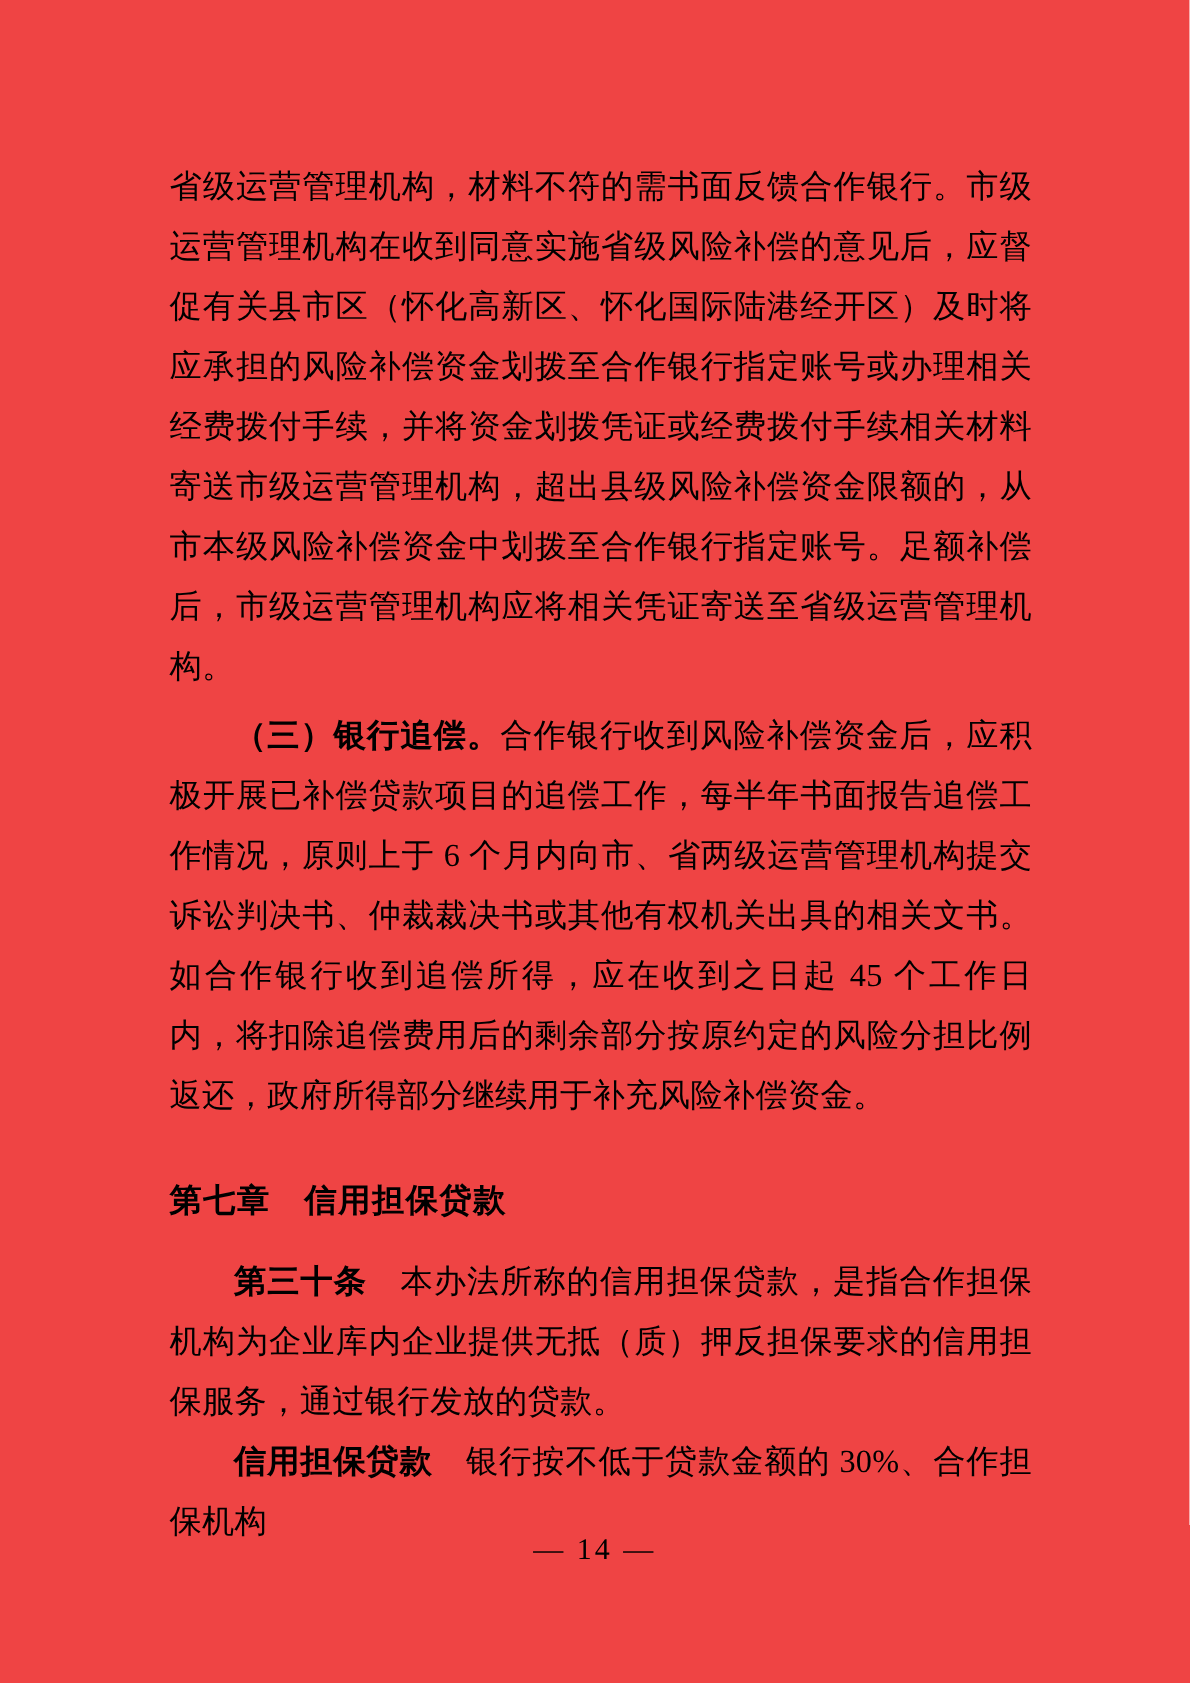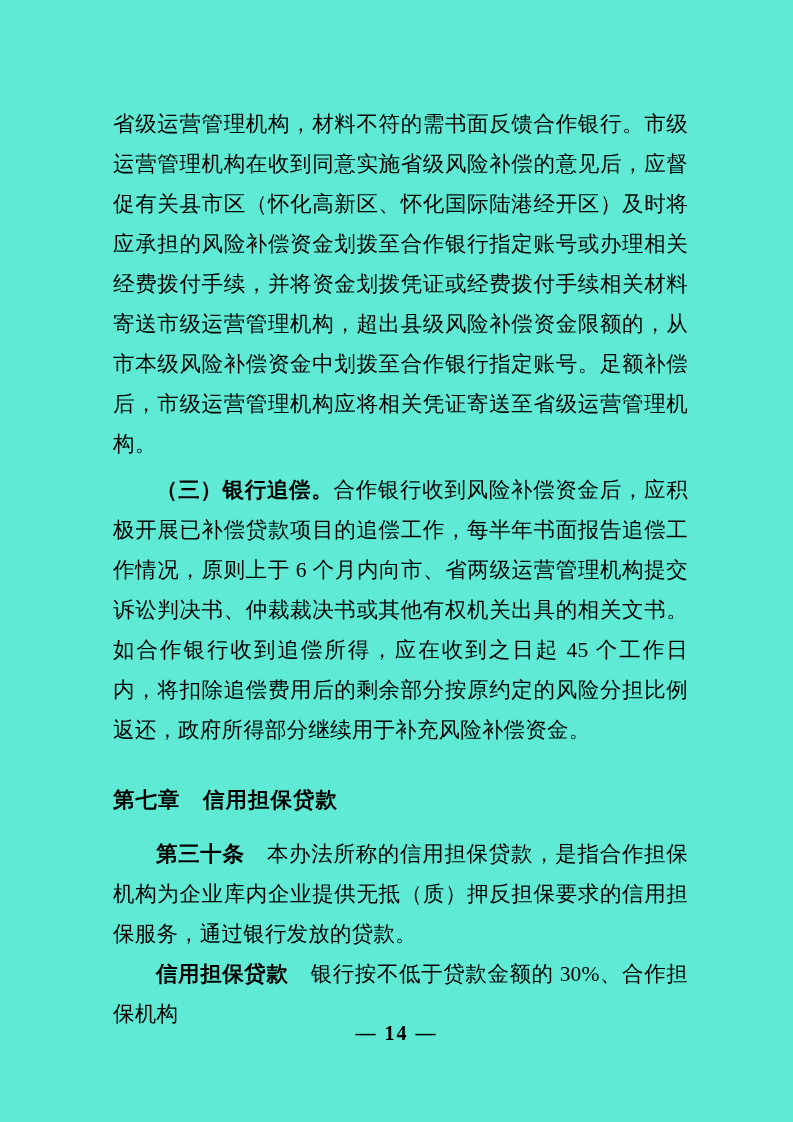--- a/index.html
+++ b/index.html
@@ -13,21 +13,21 @@
     position: relative;
     font-family: "Liberation Serif", "DejaVu Serif", serif;
     color: #000000;
   }
   .page {
     position: absolute;
     left: 0;
     top: 0;
     width: 793px;
     height: 1122px;
-    background: #5eead4;
+    background: #ef4444;
     overflow: hidden;
   }
   .content {
     position: absolute;
     left: 113px;
     top: 104px;
     width: 575px;
   }
   p {
     margin: 0;
@@ -59,21 +59,20 @@
   }
   .page-number {
     position: absolute;
     left: 0;
     top: 1022px;
     width: 793px;
     text-align: center;
     font-size: 20px;
     letter-spacing: 2px;
     font-family: "Liberation Serif", "DejaVu Serif", serif;
-    font-weight: bold;
   }
 </style>
 </head>
 <body>
 
 <div class="page">
   <div class="content">
 
     <p class="body-para">省级运营管理机构，材料不符的需书面反馈合作银行。市级运营管理机构在收到同意实施省级风险补偿的意见后，应督促有关县市区（怀化高新区、怀化国际陆港经开区）及时将应承担的风险补偿资金划拨至合作银行指定账号或办理相关经费拨付手续，并将资金划拨凭证或经费拨付手续相关材料寄送市级运营管理机构，超出县级风险补偿资金限额的，从市本级风险补偿资金中划拨至合作银行指定账号。足额补偿后，市级运营管理机构应将相关凭证寄送至省级运营管理机构。</p>
 

